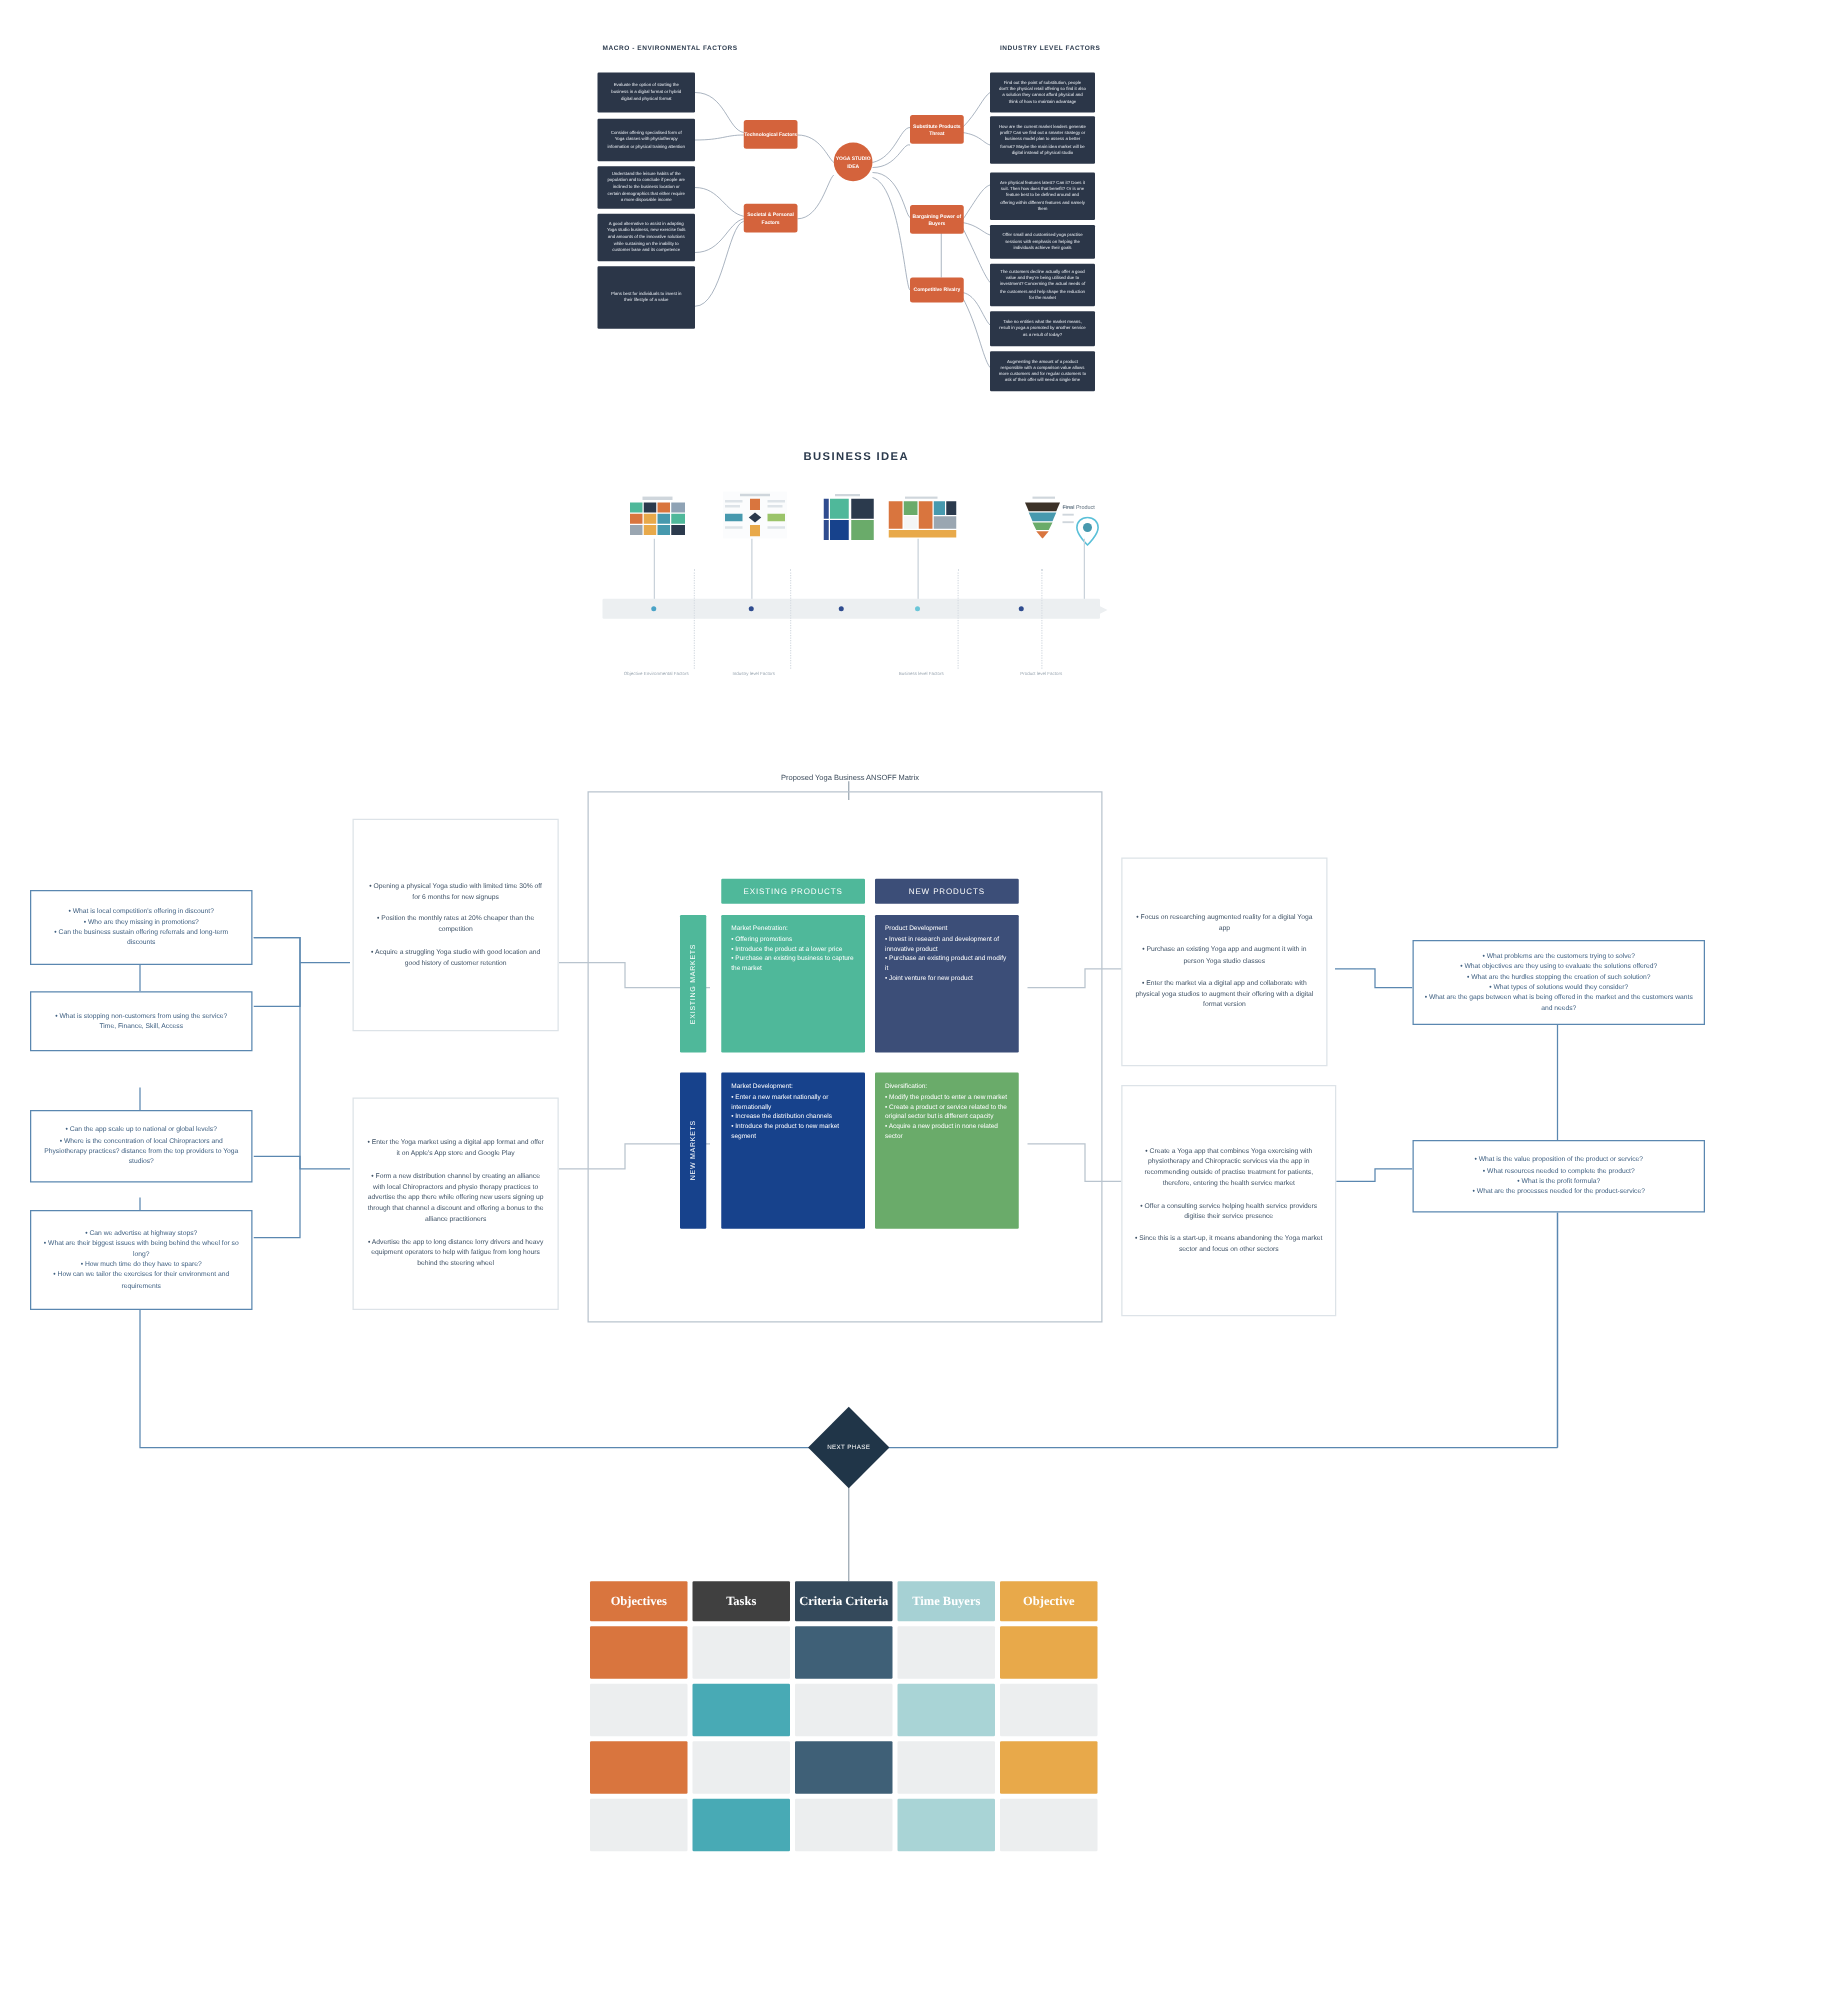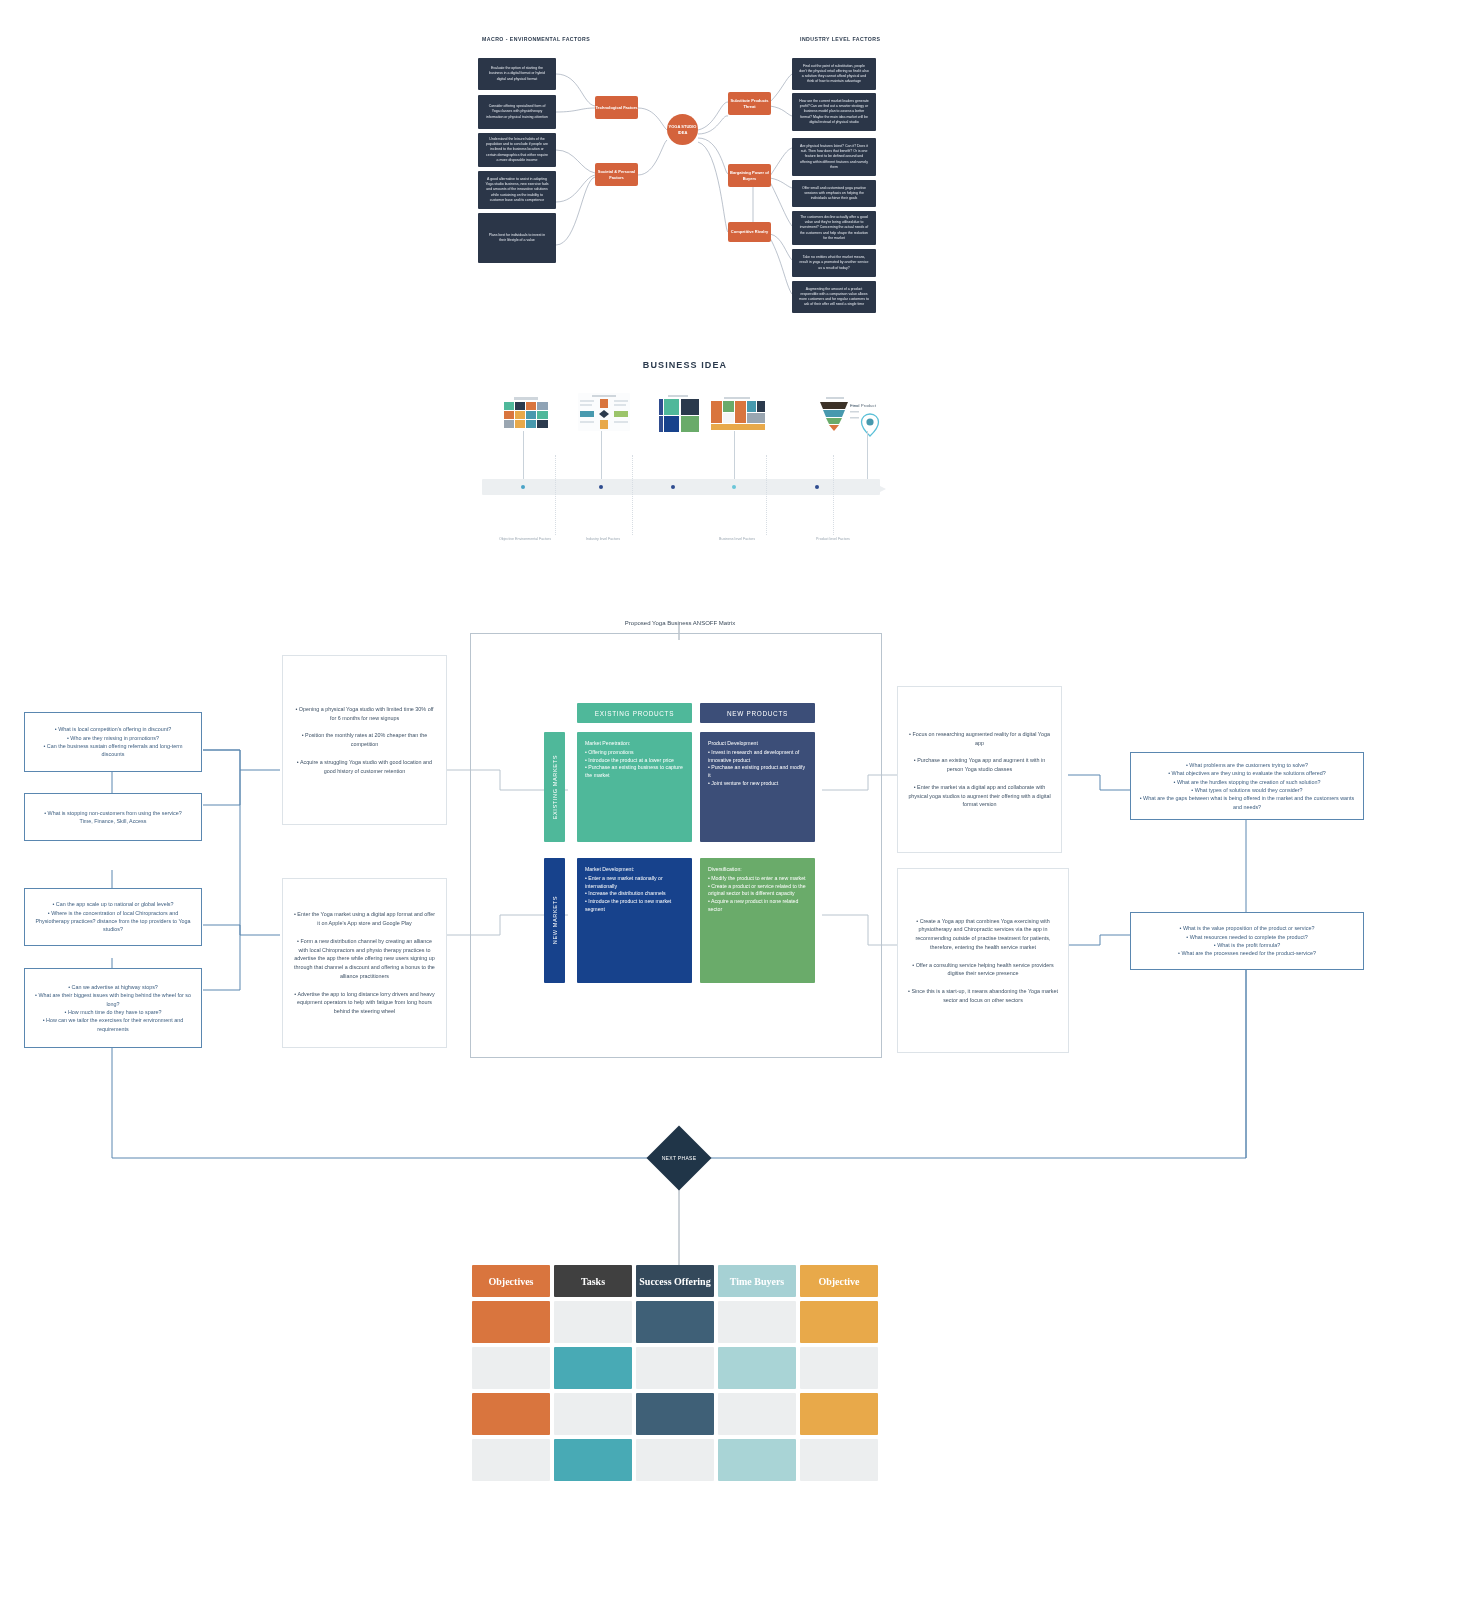--- a/index.html
+++ b/index.html
@@ -428,21 +428,21 @@
 
   <div class="abs diamond-wrap" style="left:656px; top:1135px; width:46px; height:46px;">
     <div class="diamond"></div>
     <div class="diamond-label">NEXT PHASE</div>
   </div>
 
   <div class="abs" style="left:472px; top:1265px; width:412px; height:225px;">
 
     <div class="abs tbl-head" style="left:0px; top:0px; width:78px; height:32px; background:#d9753e;">Objectives</div>
     <div class="abs tbl-head" style="left:82px; top:0px; width:78px; height:32px; background:#404040;">Tasks</div>
-    <div class="abs tbl-head" style="left:164px; top:0px; width:78px; height:32px; background:#34495b;">Success Offering</div>
+    <div class="abs tbl-head" style="left:164px; top:0px; width:78px; height:32px; background:#34495b;">Criteria Criteria</div>
     <div class="abs tbl-head" style="left:246px; top:0px; width:78px; height:32px; background:#a6d1d4;">Time Buyers</div>
     <div class="abs tbl-head" style="left:328px; top:0px; width:78px; height:32px; background:#e8a94a;">Objective</div>
 
     <div class="abs tbl-cell" style="left:0px;   top:36px; width:78px; height:42px; background:#d9753e;"></div>
     <div class="abs tbl-cell" style="left:82px;  top:36px; width:78px; height:42px; background:#eceeef;"></div>
     <div class="abs tbl-cell" style="left:164px; top:36px; width:78px; height:42px; background:#3f6077;"></div>
     <div class="abs tbl-cell" style="left:246px; top:36px; width:78px; height:42px; background:#eceeef;"></div>
     <div class="abs tbl-cell" style="left:328px; top:36px; width:78px; height:42px; background:#e8a94a;"></div>
 
     <div class="abs tbl-cell" style="left:0px;   top:82px; width:78px; height:42px; background:#eceeef;"></div>

